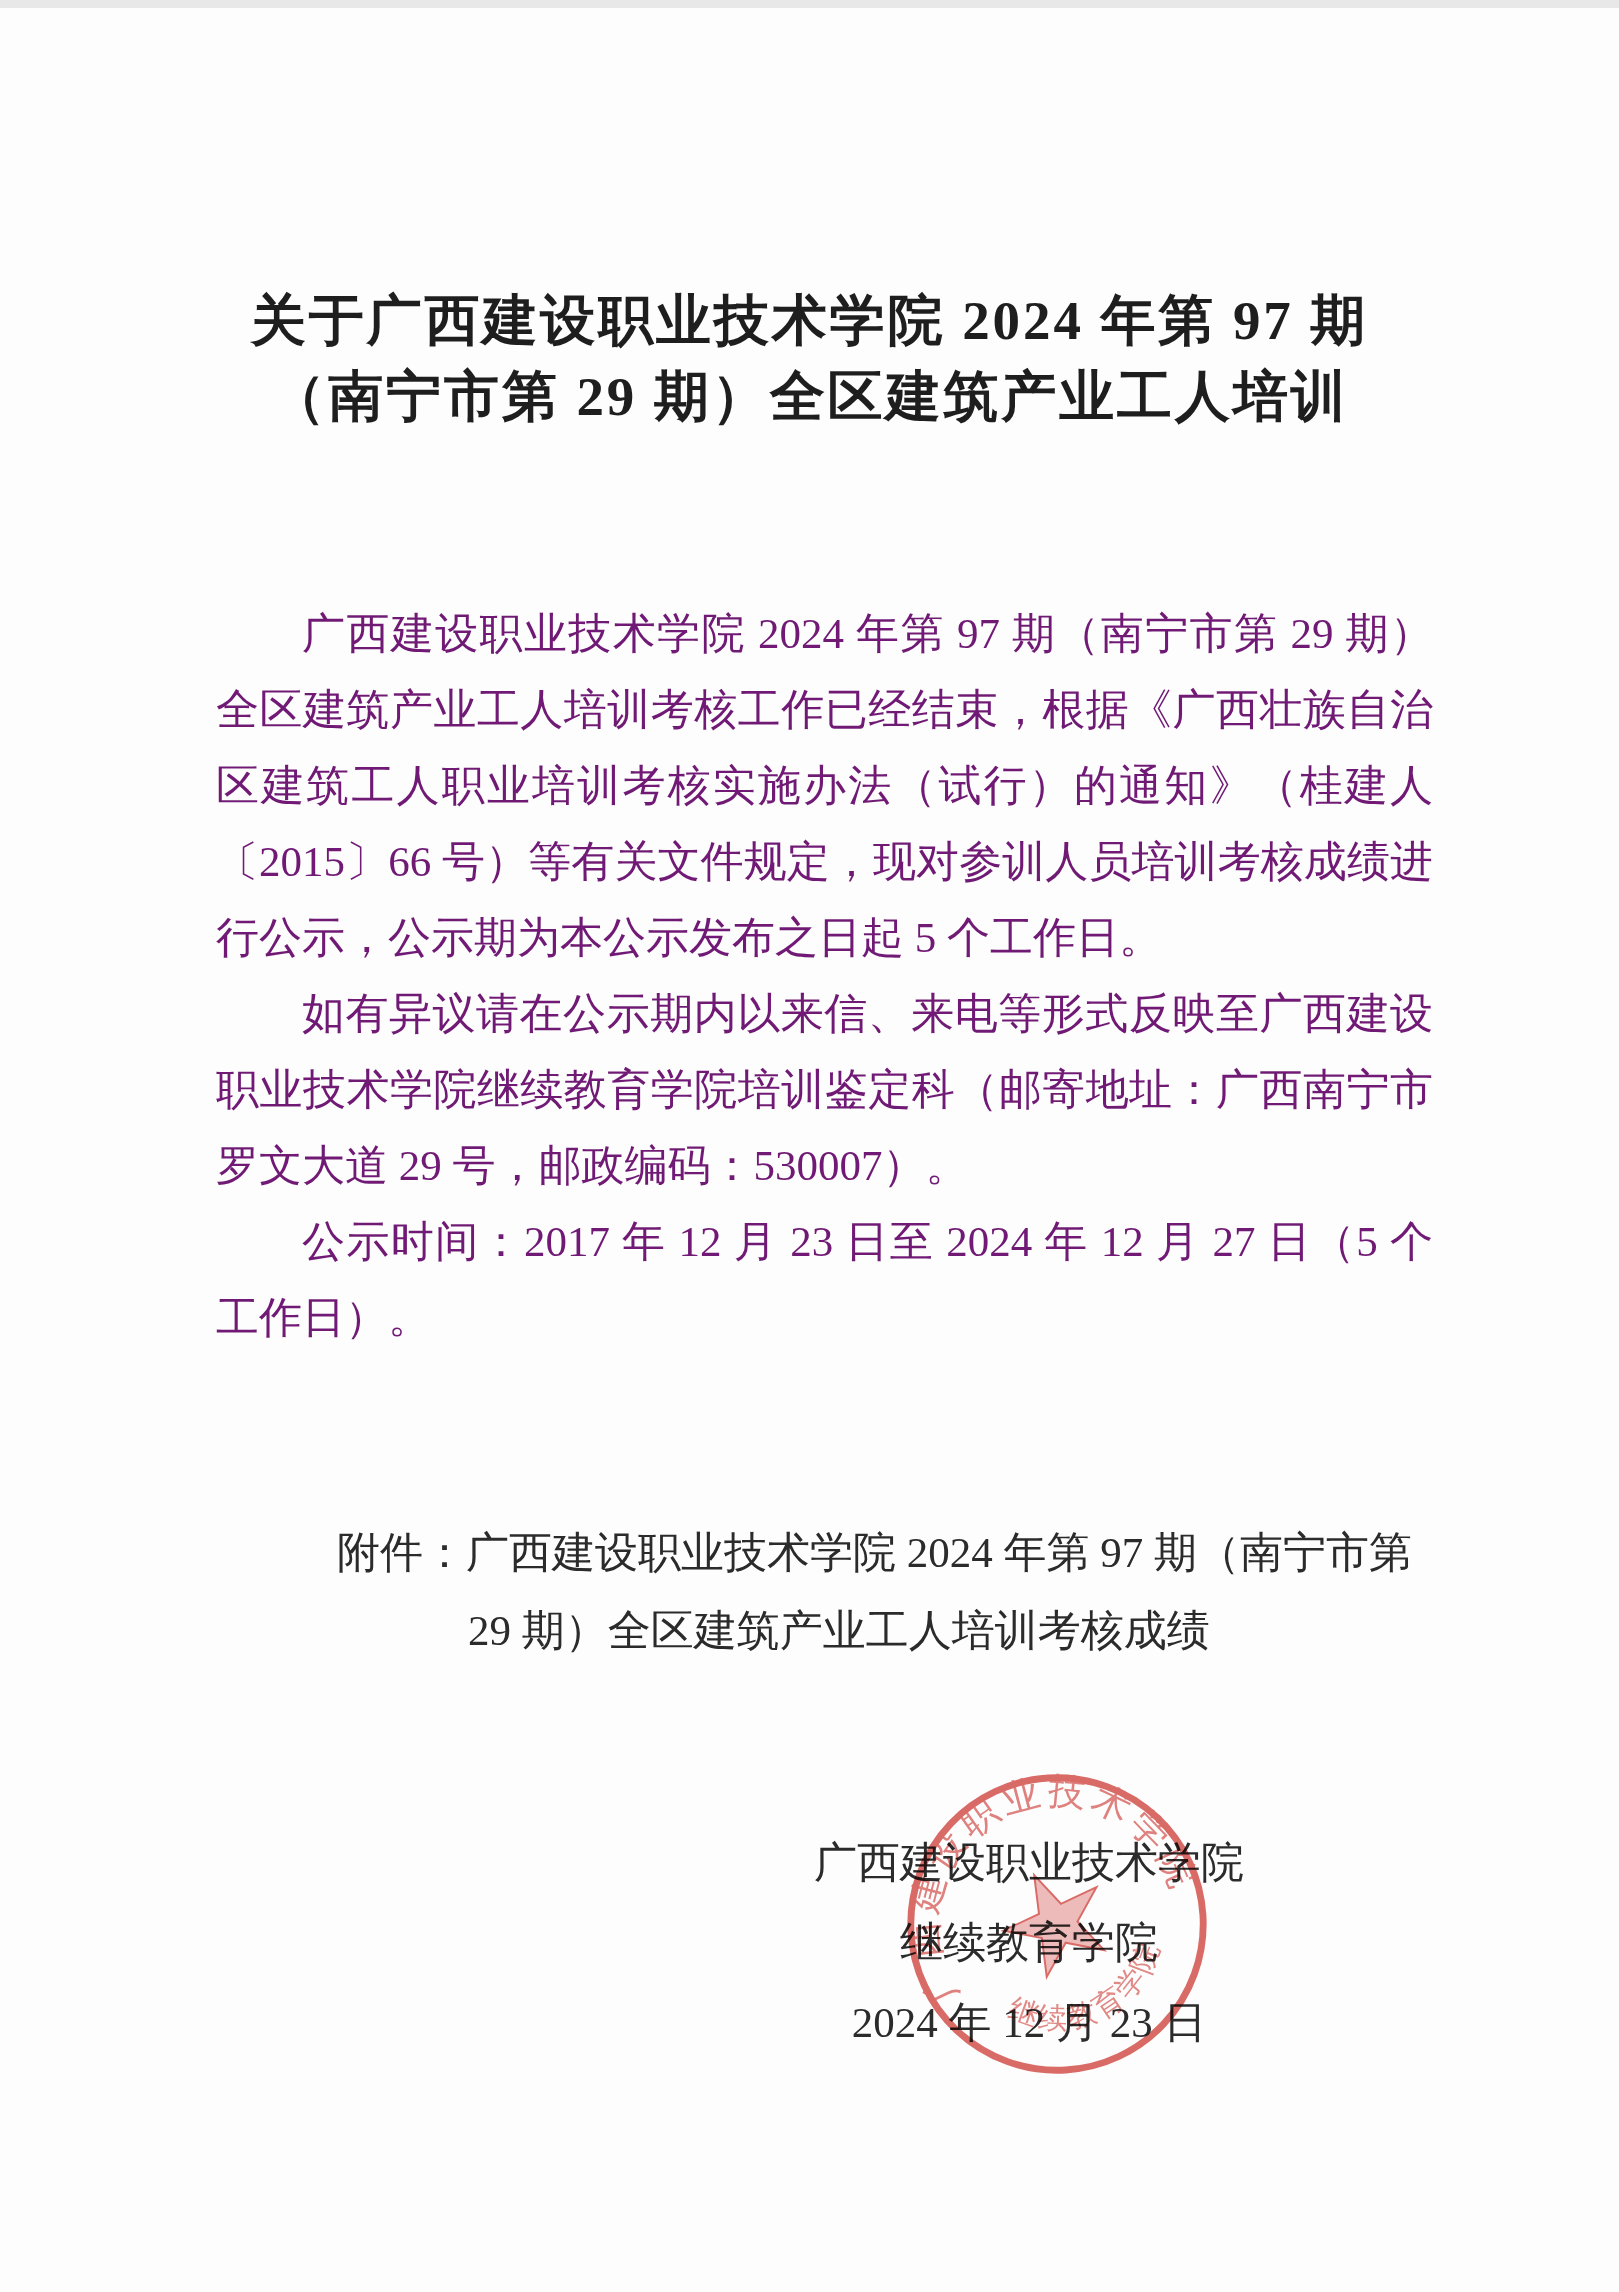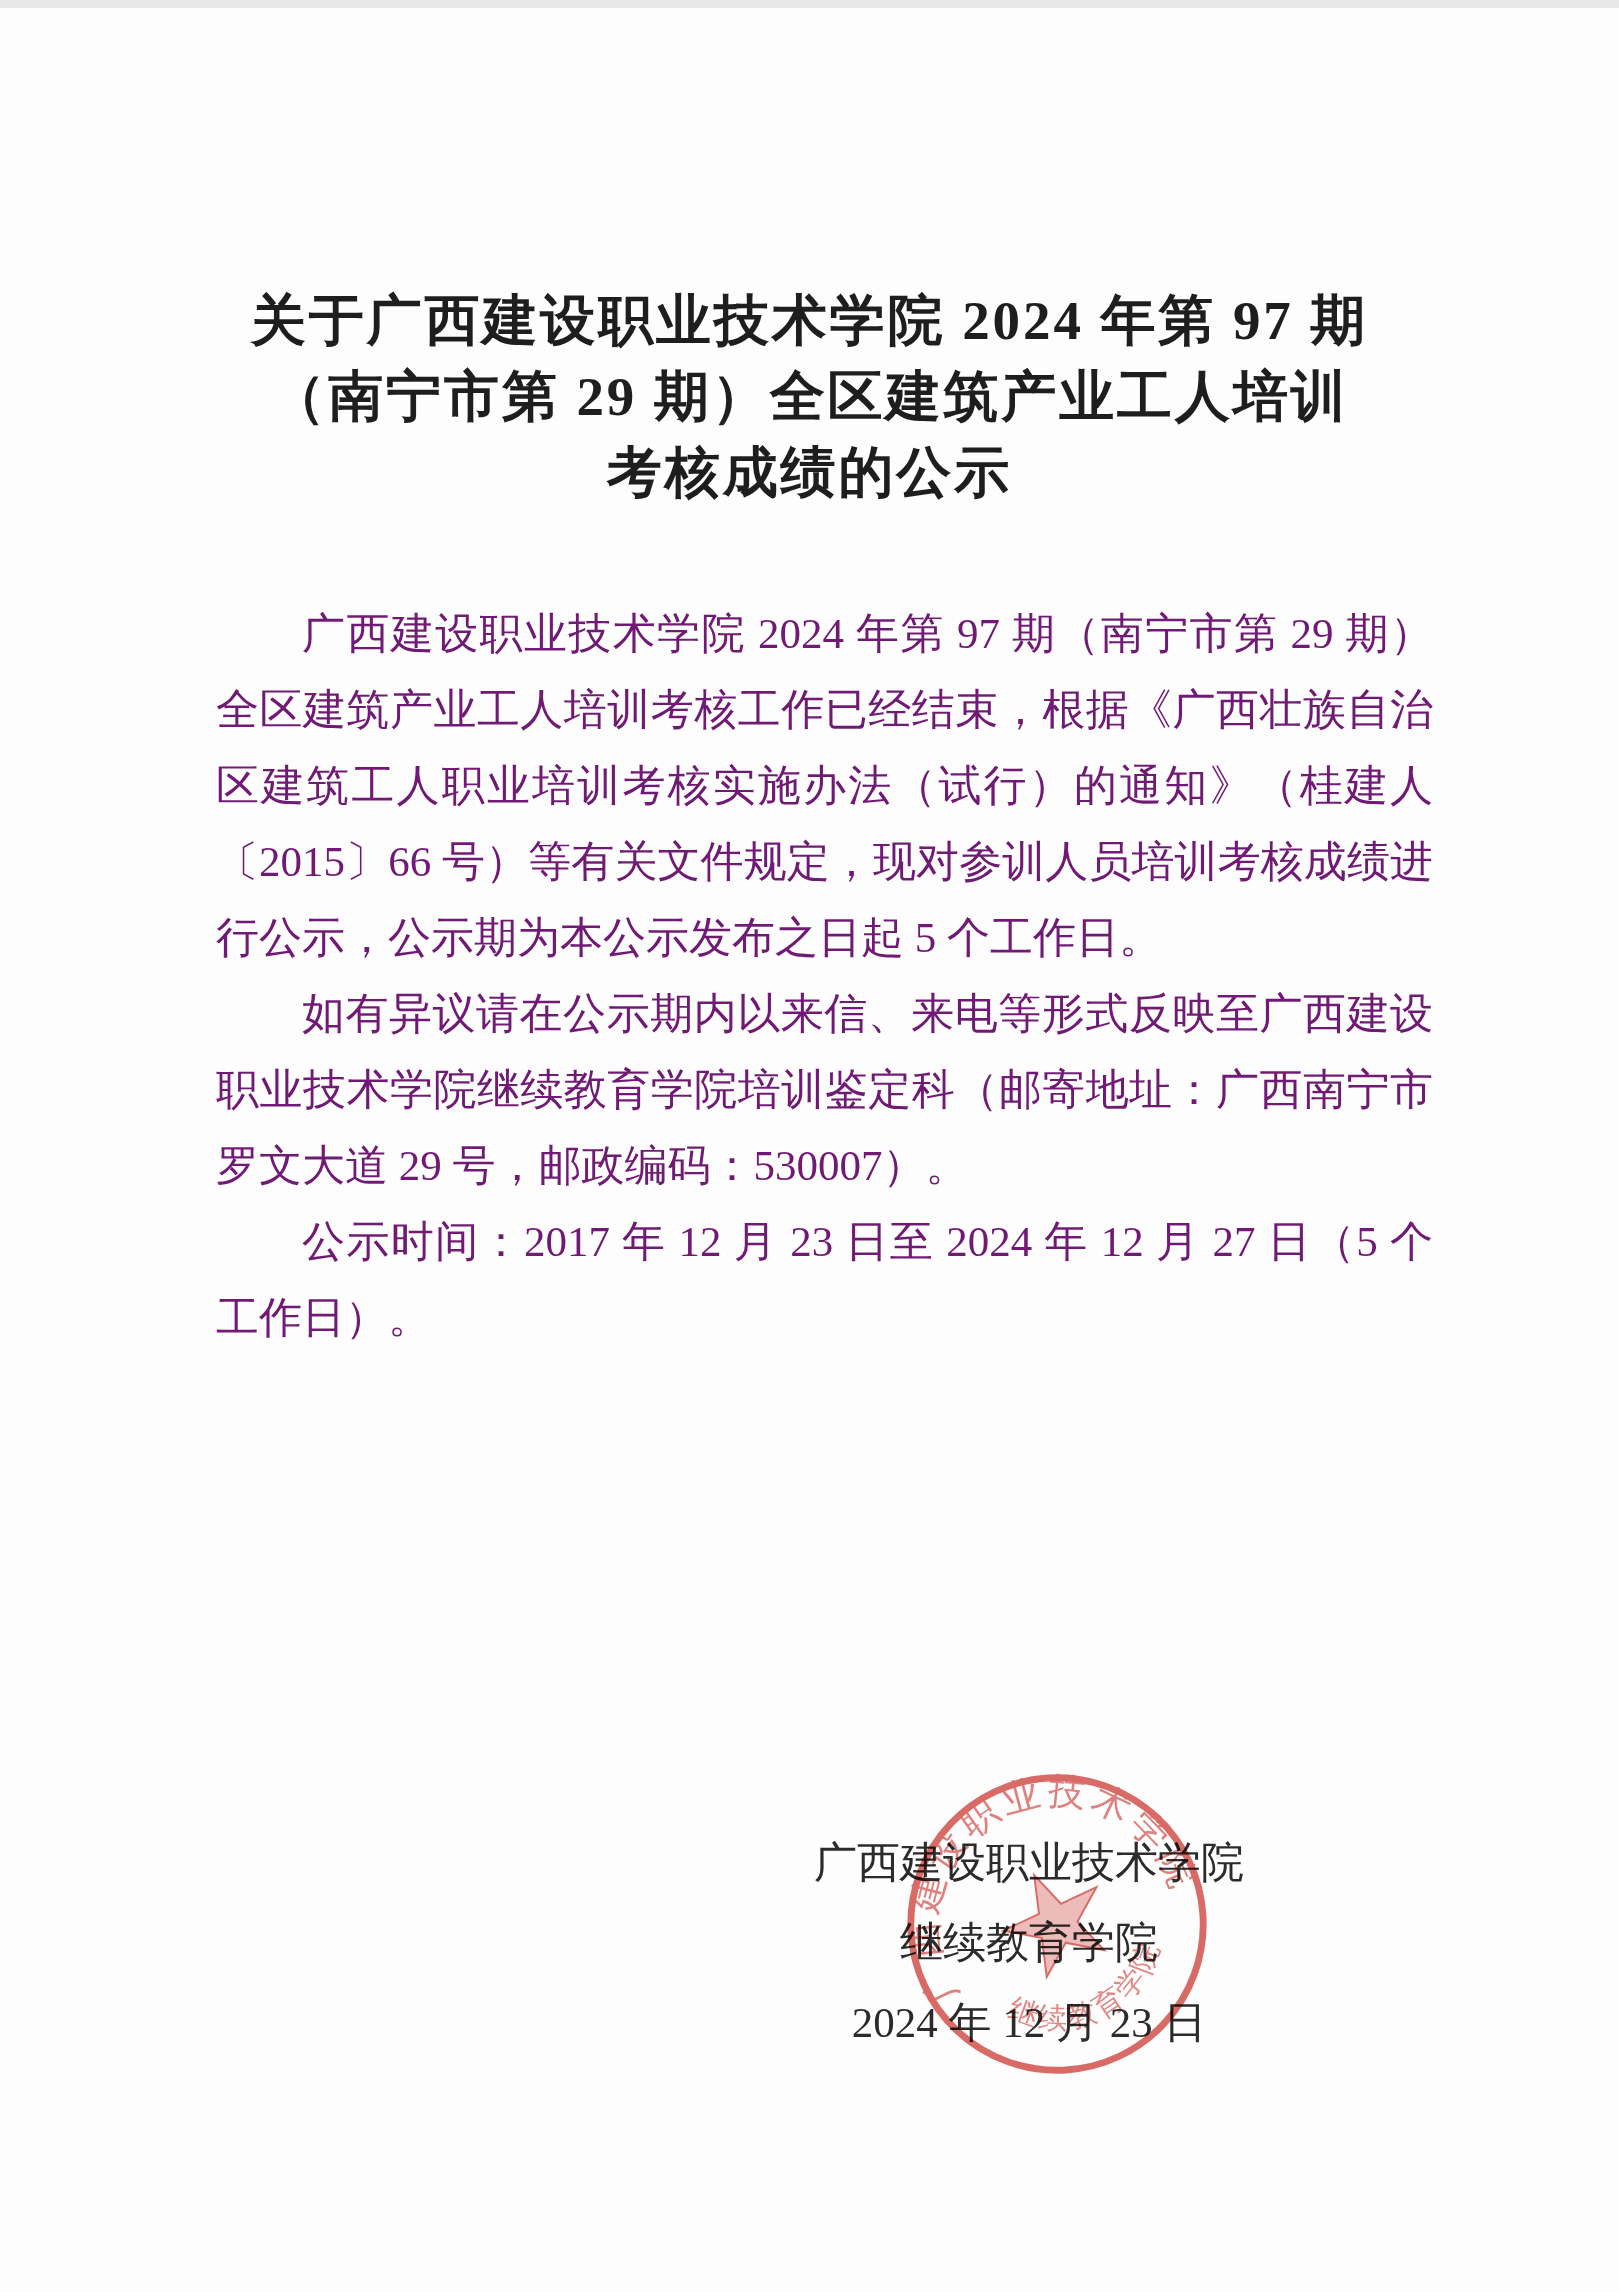--- a/index.html
+++ b/index.html
@@ -101,29 +101,32 @@
   }
 </style>
 </head>
 <body>
 
 <div class="page">
 
   <div class="title">
     <div>关于广西建设职业技术学院 2024 年第 97 期</div>
     <div>（南宁市第 29 期）全区建筑产业工人培训</div>
-    <div>考核成绩的公示</div>
   </div>
 
   <div class="body-text">
     <p>广西建设职业技术学院 2024 年第 97 期（南宁市第 29 期）全区建筑产业工人培训考核工作已经结束，根据《广西壮族自治区建筑工人职业培训考核实施办法（试行）的通知》（桂建人〔2015〕66 号）等有关文件规定，现对参训人员培训考核成绩进行公示，公示期为本公示发布之日起 5 个工作日。</p>
     <p>如有异议请在公示期内以来信、来电等形式反映至广西建设职业技术学院继续教育学院培训鉴定科（邮寄地址：广西南宁市罗文大道 29 号，邮政编码：530007）。</p>
     <p>公示时间：2017 年 12 月 23 日至 2024 年 12 月 27 日（5 个工作日）。</p>
   </div>
 
+  <div class="attachment">
+    <div class="att-l1">附件：广西建设职业技术学院 2024 年第 97 期（南宁市第</div>
+    <div class="att-l2">29 期）全区建筑产业工人培训考核成绩</div>
+  </div>
 
   <div class="signature">
     <div>广西建设职业技术学院</div>
     <div>继续教育学院</div>
     <div>2024 年 12 月 23 日</div>
   </div>
 
   <svg class="seal" viewBox="0 0 320 320" xmlns="http://www.w3.org/2000/svg">
     <g transform="rotate(-25 160 160)">
       <circle class="seal-ring" cx="160" cy="160" r="149"></circle>

